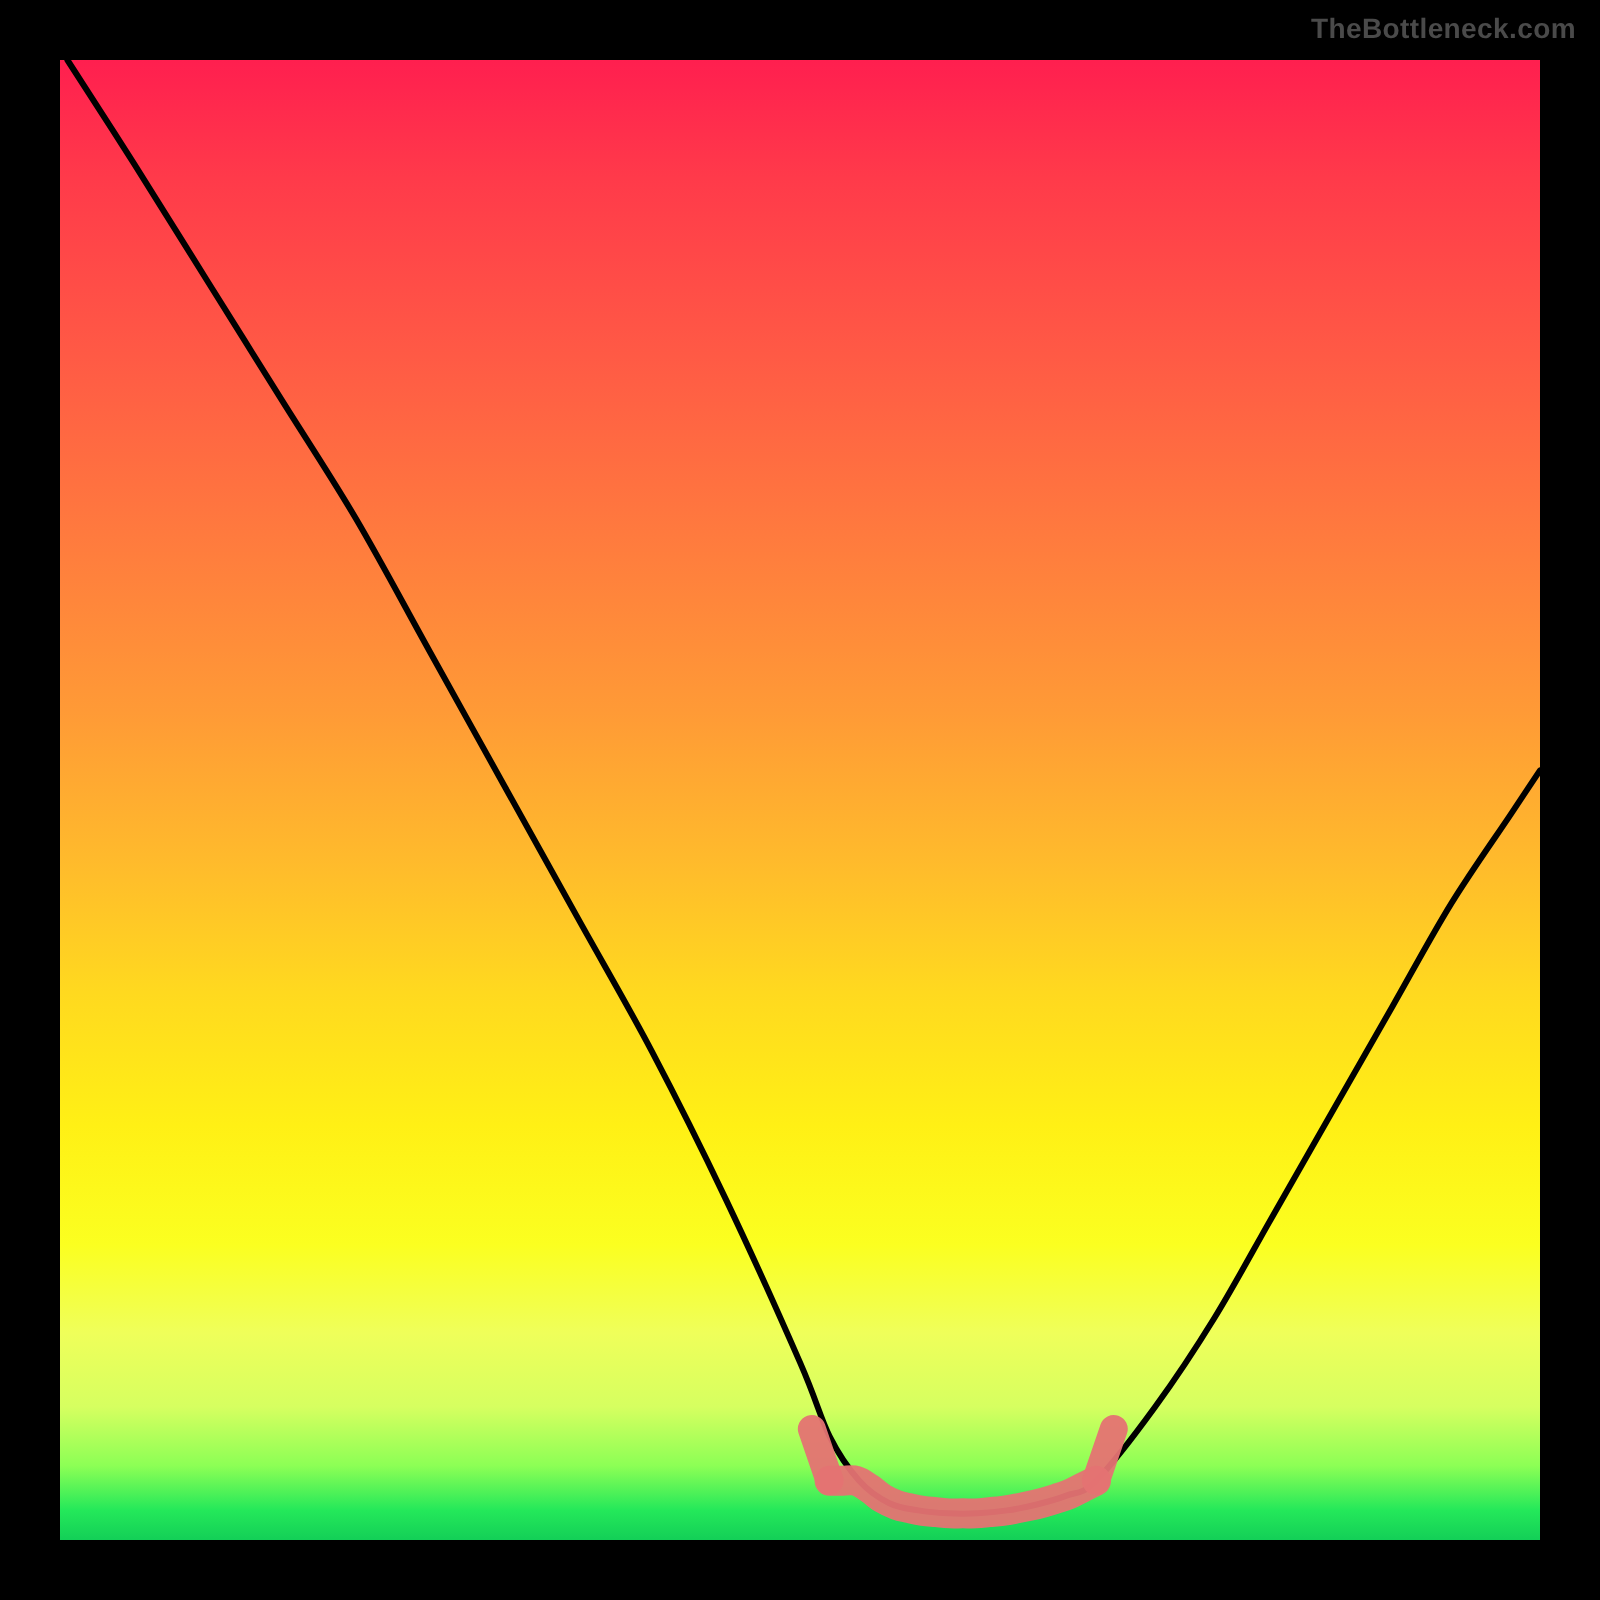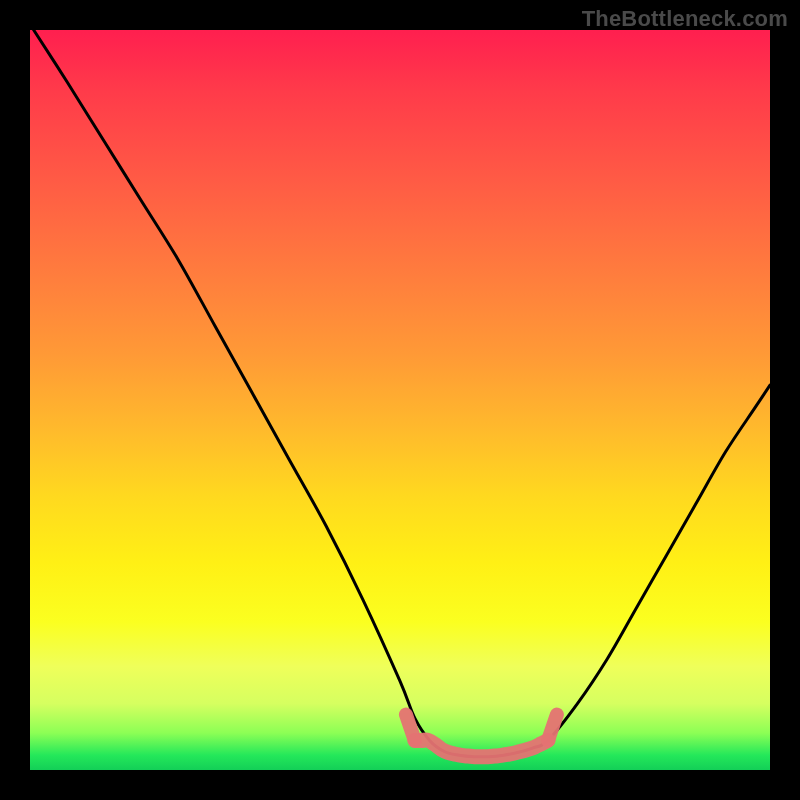--- a/index.html
+++ b/index.html
@@ -45,21 +45,21 @@
   svg.curves {
     position: absolute;
     left: 0;
     top: 0;
   }
   .watermark {
     position: absolute;
     top: 6px;
     right: 12px;
     color: #4a4a4a;
-    font-size: 22px;
+    font-size: 14px;
     font-weight: 600;
     letter-spacing: 0.2px;
     user-select: none;
   }
 </style>
 </head>
 <body>
 
 <div class="frame">
 

